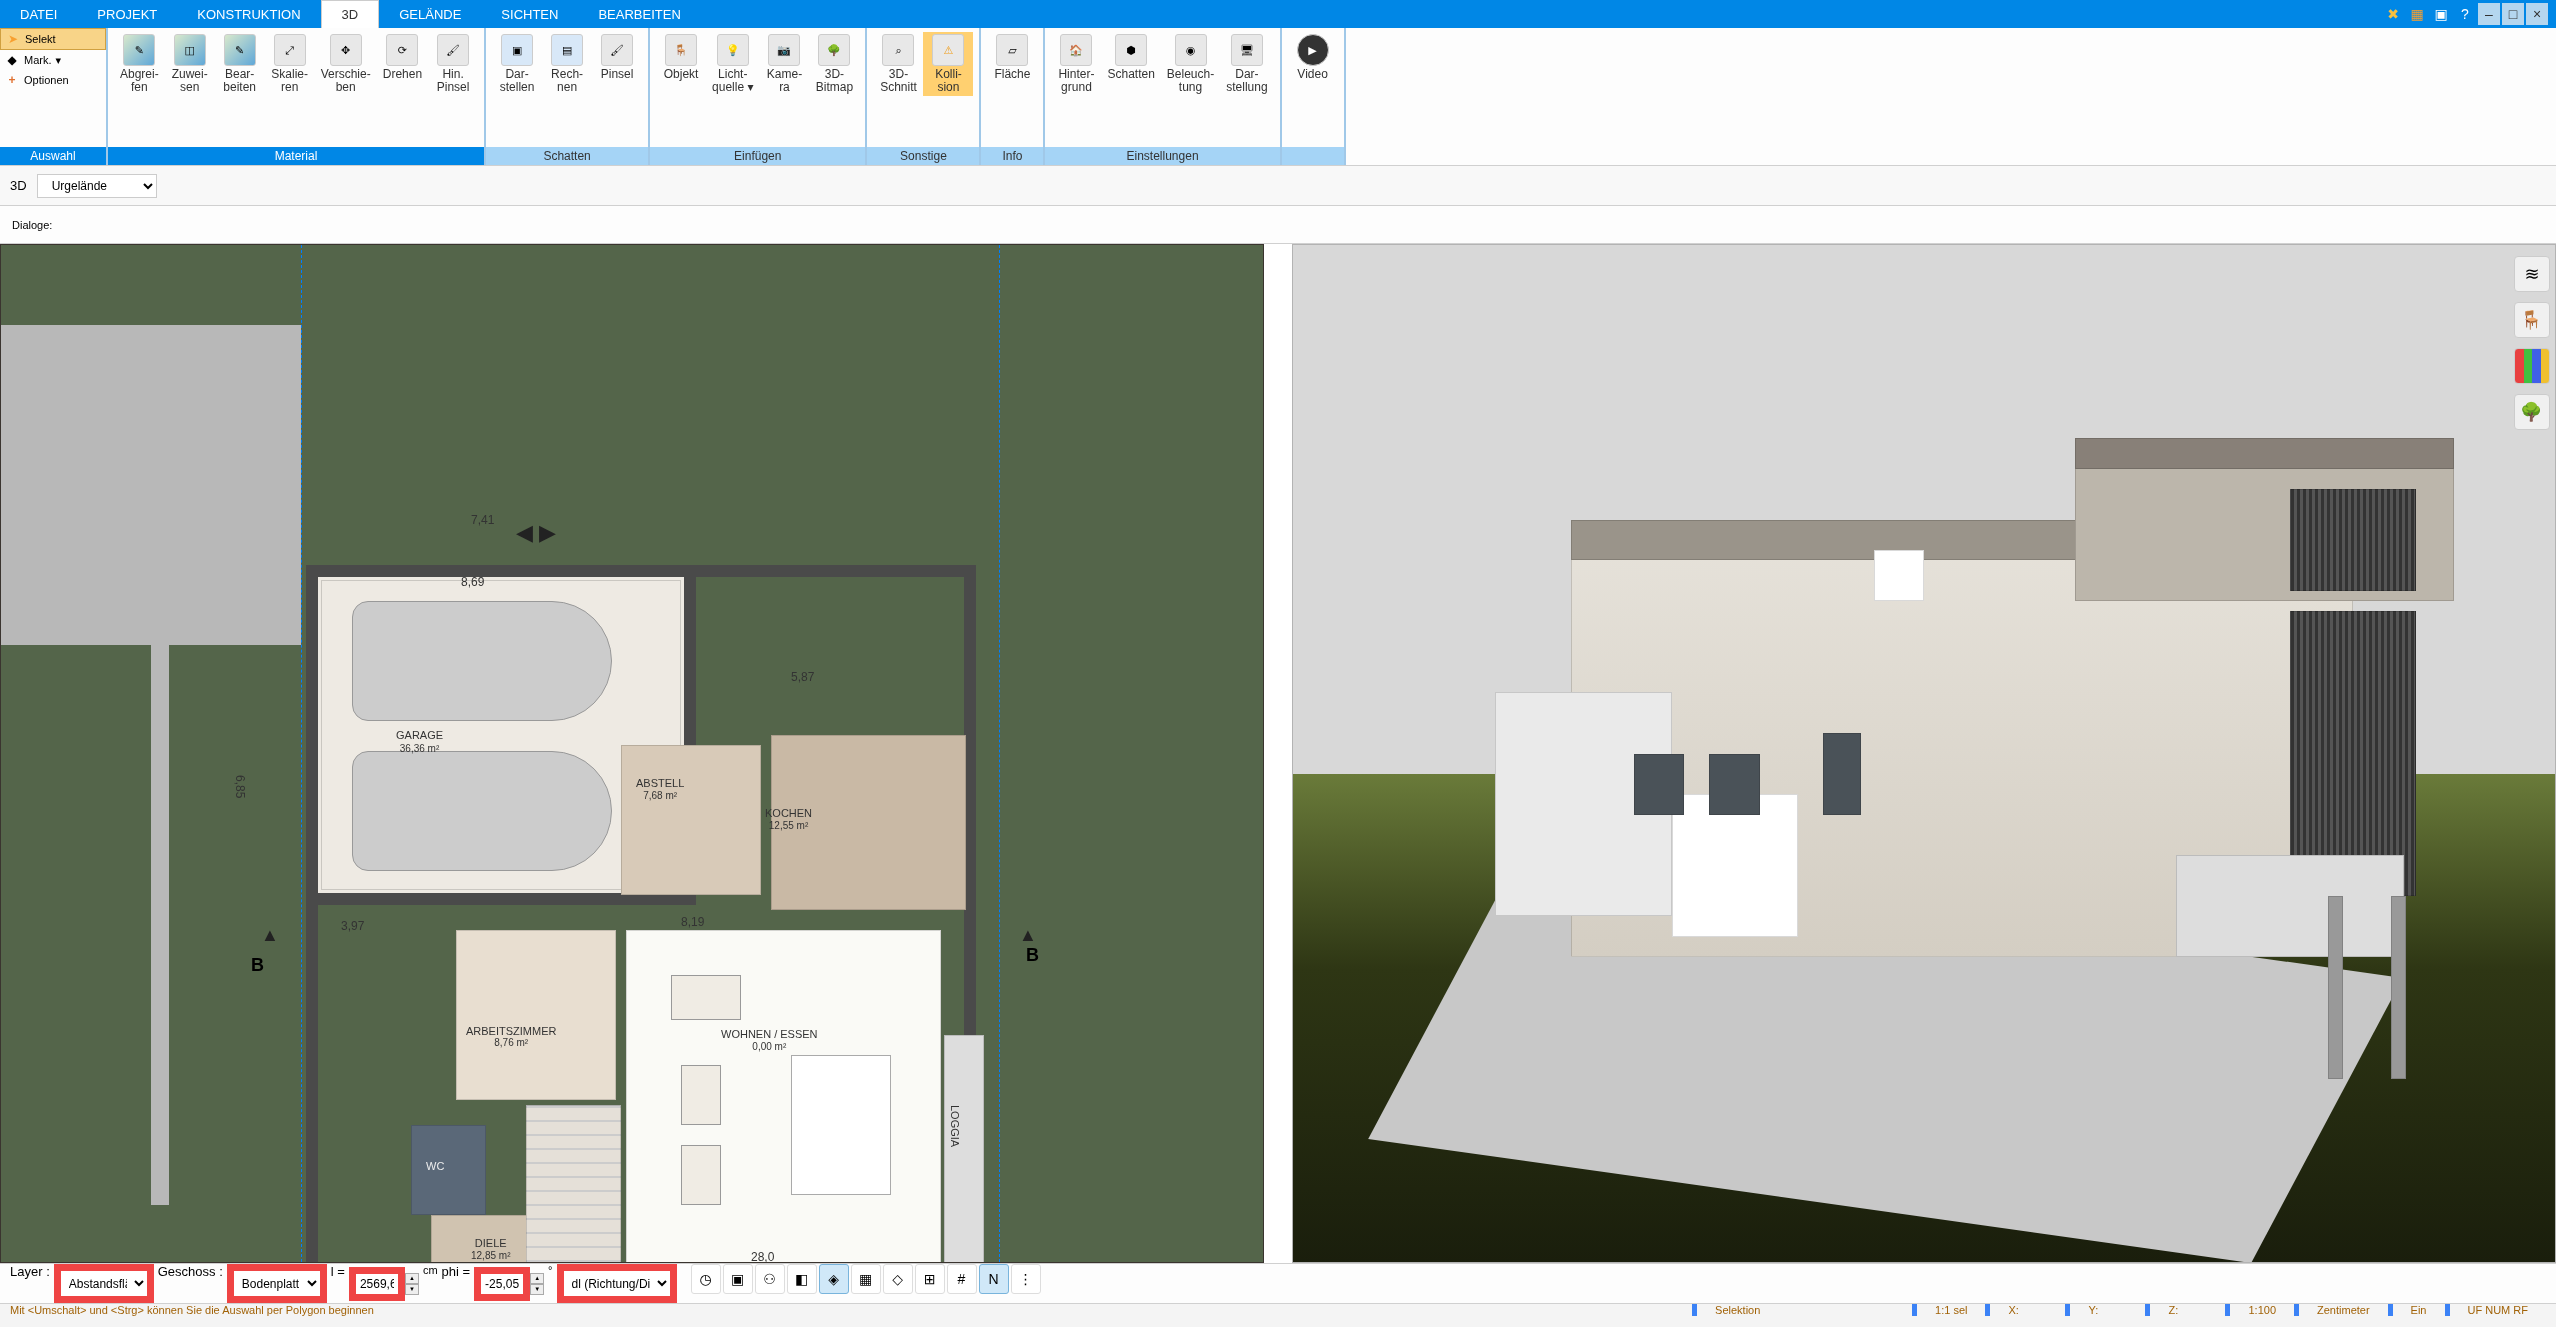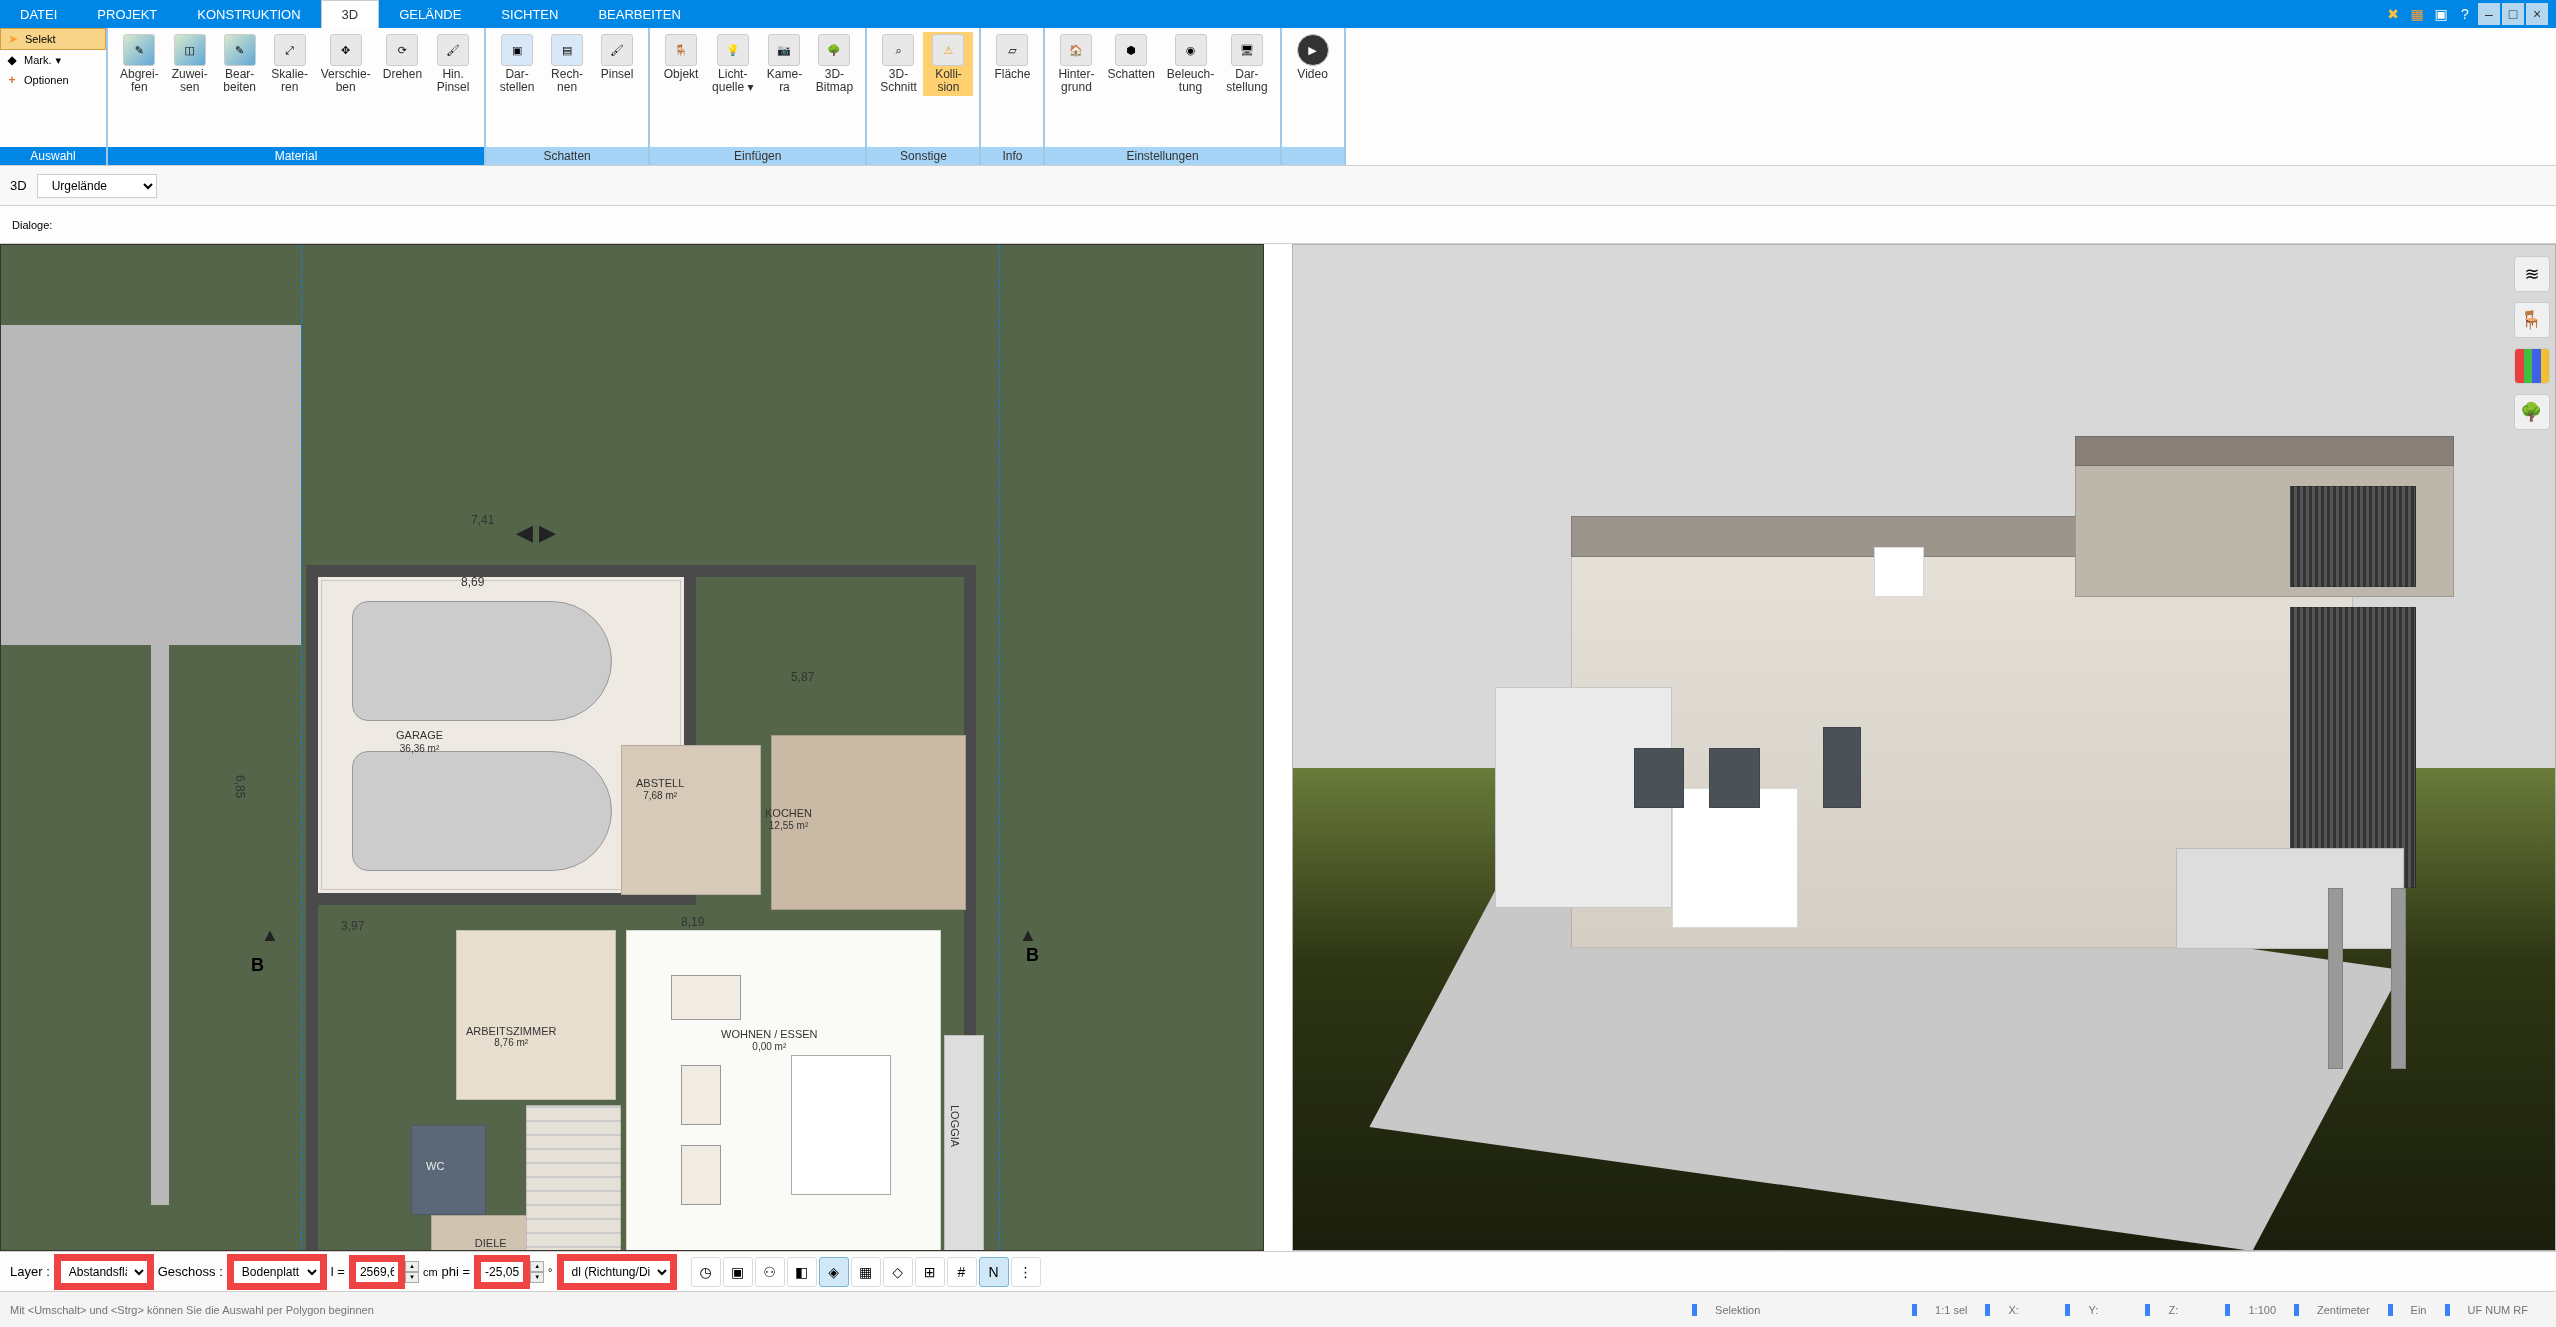--- a/index.html
+++ b/index.html
@@ -50,33 +50,33 @@
 .section-marker { position: absolute; font-size: 18px; font-weight: bold; }
 .wall-thick { position: absolute; background: #4a4a4a; }
 .car-shape { position: absolute; background: #ccc; border-radius: 24px 24px 8px 8px; border: 1px solid #999; }
 
 
 .ground-3d { position: absolute; left: 0; right: 0; bottom: 0; height: 50%; background: linear-gradient(180deg, #454538 0%, #2a2a1a 100%); }
 .driveway { position: absolute; background: #ccc; }
 .bld-block { position: absolute; border: 1px solid rgba(0,0,0,0.15); }
 
 
-.bottom-bar { display: flex; align-items: center; height: 40px; padding: 0 10px; gap: 4px; background: #fdfdfd; border-top: 1px solid #d0d0d0; }
+.bottom-bar { display: flex; height: 40px; padding: 0 10px; gap: 4px; background: #fdfdfd; border-top: 1px solid #d0d0d0; }
 .bottom-bar label { font-size: 13px; }
 .bottom-bar select, .bottom-bar input { border: 7px solid #ef4444; padding: 3px 4px; font-size: 12px; background: #fff; }
 .spinner { display: inline-flex; align-items: center; }
 .spinner input { width: 56px; }
 .spinner .btns { display: flex; flex-direction: column; }
 .spinner .btns button { width: 14px; height: 11px; font-size: 6px; border: 1px solid #aaa; background: #eee; }
 .toolbar-icons { display: flex; gap: 2px; margin-left: 10px; }
 .toolbar-icon { width: 30px; height: 30px; border: 1px solid #ddd; background: #fff; display: flex; align-items: center; justify-content: center; font-size: 14px; cursor: pointer; border-radius: 3px; }
 .toolbar-icon.active { background: #d0e8f8; border-color: #78b4dc; }
 
 
-.status-bar { display: flex; align-items: center; height: 36px; padding: 0 10px; background: #f4f4f4; border-top: 1px solid #d0d0d0; font-size: 12px; color: #737373; }
+.status-bar { display: flex; align-items: flex-start; height: 24px; padding: 0 10px; background: #f4f4f4; border-top: 1px solid #d0d0d0; font-size: 12px; color: #a16207; }
 .status-bar .segment { padding: 0 18px; border-left: 5px solid #3b82f6; }
 .status-bar .segment:first-child { border-left: none; padding-left: 0; }
 </style>
 </head>
 <body>
 
 <div class="menu-bar">
   <div class="menu-tab">DATEI</div>
   <div class="menu-tab">PROJEKT</div>
   <div class="menu-tab">KONSTRUKTION</div>

